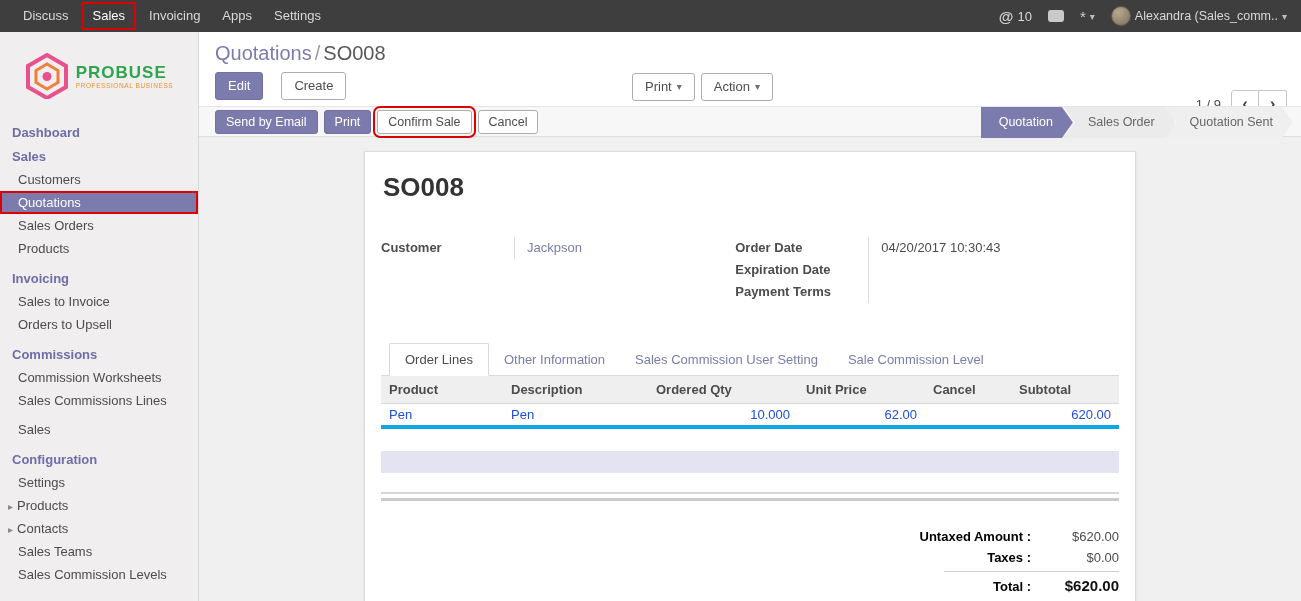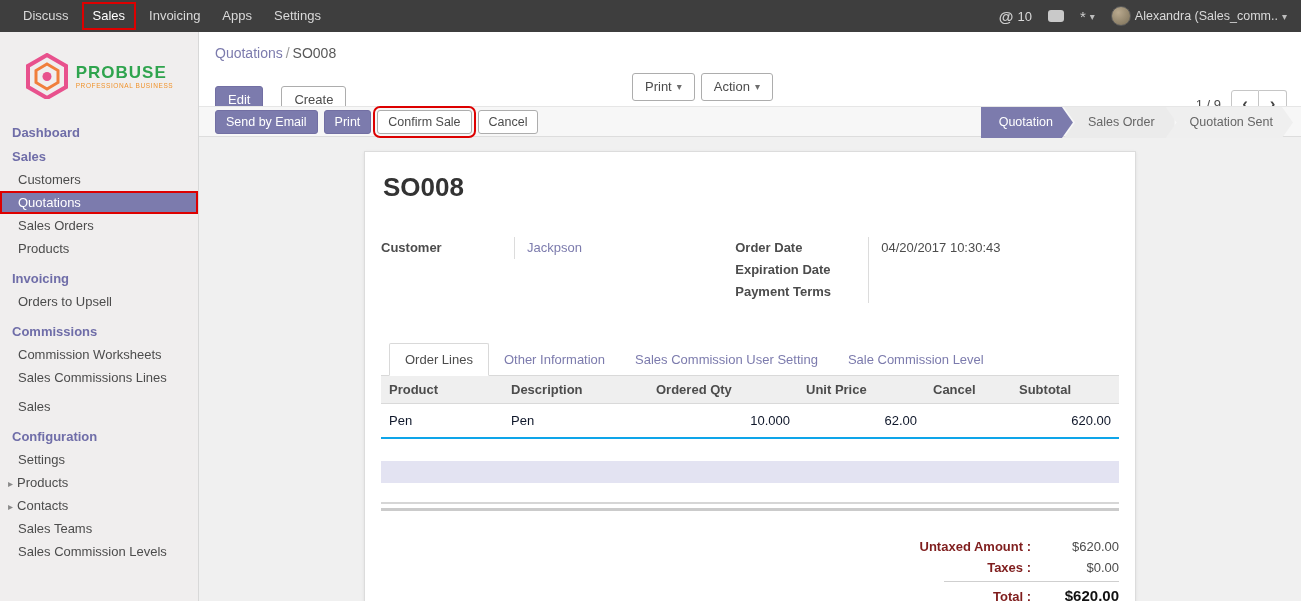--- a/index.html
+++ b/index.html
@@ -32,21 +32,21 @@
   .section.tight { margin-top:0; }
   .side-item { padding:4px 12px 4px 18px; color:#4c4c4c; cursor:pointer; position:relative; white-space:nowrap; }
   .side-item .expand { font-size:10px; color:#8a8a8a; margin-right:4px; margin-left:-10px; }
   .side-item.active { background:#7c7bad; color:#fff; }
   .side-item.annotated { outline:2px solid #dd0000; outline-offset:-2px; }
 
   
   .main { margin-left:199px; padding-top:32px; }
 
   .control-panel { background:#fff; padding:8px 16px 6px; position:relative; height:74px; }
-  .breadcrumb { font-size:14px; margin-bottom:20px; line-height:26px; }
+  .breadcrumb { font-size:20px; margin-bottom:6px; line-height:26px; }
   .breadcrumb .bc-link { color:#7c7bad; cursor:pointer; }
   .breadcrumb .bc-sep { color:#9b9b9b; padding:0 3px; }
   .breadcrumb .bc-current { color:#585858; }
   .cp-row { display:flex; align-items:center; gap:18px; }
   .btn { display:inline-flex; align-items:center; gap:5px; padding:5px 12px; font-size:13px; border:1px solid #adadad; background:#fff; color:#4c4c4c; border-radius:3px; cursor:pointer; line-height:16px; white-space:nowrap; }
   .btn.primary { background:#7c7bad; border-color:#726fa3; color:#fff; }
   .btn .caret-dark { font-size:10px; color:#6d6d6d; }
   .center-group { position:absolute; left:433px; top:41px; display:flex; gap:6px; }
   .pager { position:absolute; right:14px; top:58px; display:flex; align-items:center; gap:10px; }
   .pager-text { color:#4c4c4c; }
@@ -78,31 +78,31 @@
   .field-label { width:133px; font-weight:bold; color:#4c4c4c; flex:none; }
   .field-value { flex:1; border-left:1px solid #dcdcdc; padding-left:12px; color:#4c4c4c; }
   .field-value.link { color:#7c7bad; cursor:pointer; }
 
   .tabs { display:flex; border-bottom:1px solid #d9d9d9; margin-top:40px; padding-left:8px; align-items:flex-end; }
   .tab { padding:8px 15px; color:#7c7bad; cursor:pointer; white-space:nowrap; }
   .tab.active { background:#fff; border:1px solid #d9d9d9; border-bottom:1px solid #fff; margin-bottom:-1px; color:#4c4c4c; border-radius:2px 2px 0 0; }
 
   table.lines { width:100%; border-collapse:collapse; table-layout:fixed; }
   table.lines thead th { background:#efefef; border-bottom:1px solid #d9d9d9; padding:6px 8px; text-align:left; font-weight:bold; color:#4c4c4c; }
-  table.lines td { padding:9px 8px; border-bottom:2px solid #0ea5e9; color:#0f172a; }
+  table.lines td { padding:3px 8px; border-bottom:4px solid #0ea5e9; color:#1d4ed8; }
   th.num, td.num { text-align:right; }
   .cell-link { color:#7c7bad; }
 
   .blank-row { height:22px; background:#e3e3f2; margin-top:22px; }
   .sep-thin { height:2px; background:#d6d6d6; margin-top:19px; }
   .sep-thick { height:3px; background:#cbcbcb; margin-top:4px; }
 
   .totals { width:280px; margin-left:auto; margin-top:25px; }
   .trow { display:flex; justify-content:flex-end; align-items:baseline; padding:3px 0; }
-  .tlabel { font-weight:bold; color:#7f1d1d; }
+  .tlabel { font-weight:bold; color:#000000; }
   .tvalue { width:88px; text-align:right; color:#4c4c4c; }
   .total-sep { border-top:1px solid #cfcfcf; margin:3px 0 2px 105px; }
   .trow.grand .tvalue { font-weight:bold; font-size:15px; color:#111; }
 </style>
 </head>
 <body>
 
 <div class="topbar">
   <div class="topbar-menus">
     <span class="menu-item">Discuss</span>
@@ -151,20 +151,21 @@
   <div class="section tight">
     <div class="section-header">Sales</div>
     <div class="side-item">Customers</div>
     <div class="side-item active annotated">Quotations</div>
     <div class="side-item">Sales Orders</div>
     <div class="side-item">Products</div>
   </div>
 
   <div class="section">
     <div class="section-header">Invoicing</div>
+    <div class="side-item">Sales to Invoice</div>
     <div class="side-item">Orders to Upsell</div>
   </div>
 
   <div class="section">
     <div class="section-header">Commissions</div>
     <div class="side-item">Commission Worksheets</div>
     <div class="side-item">Sales Commissions Lines</div>
   </div>
 
   <div class="section">

